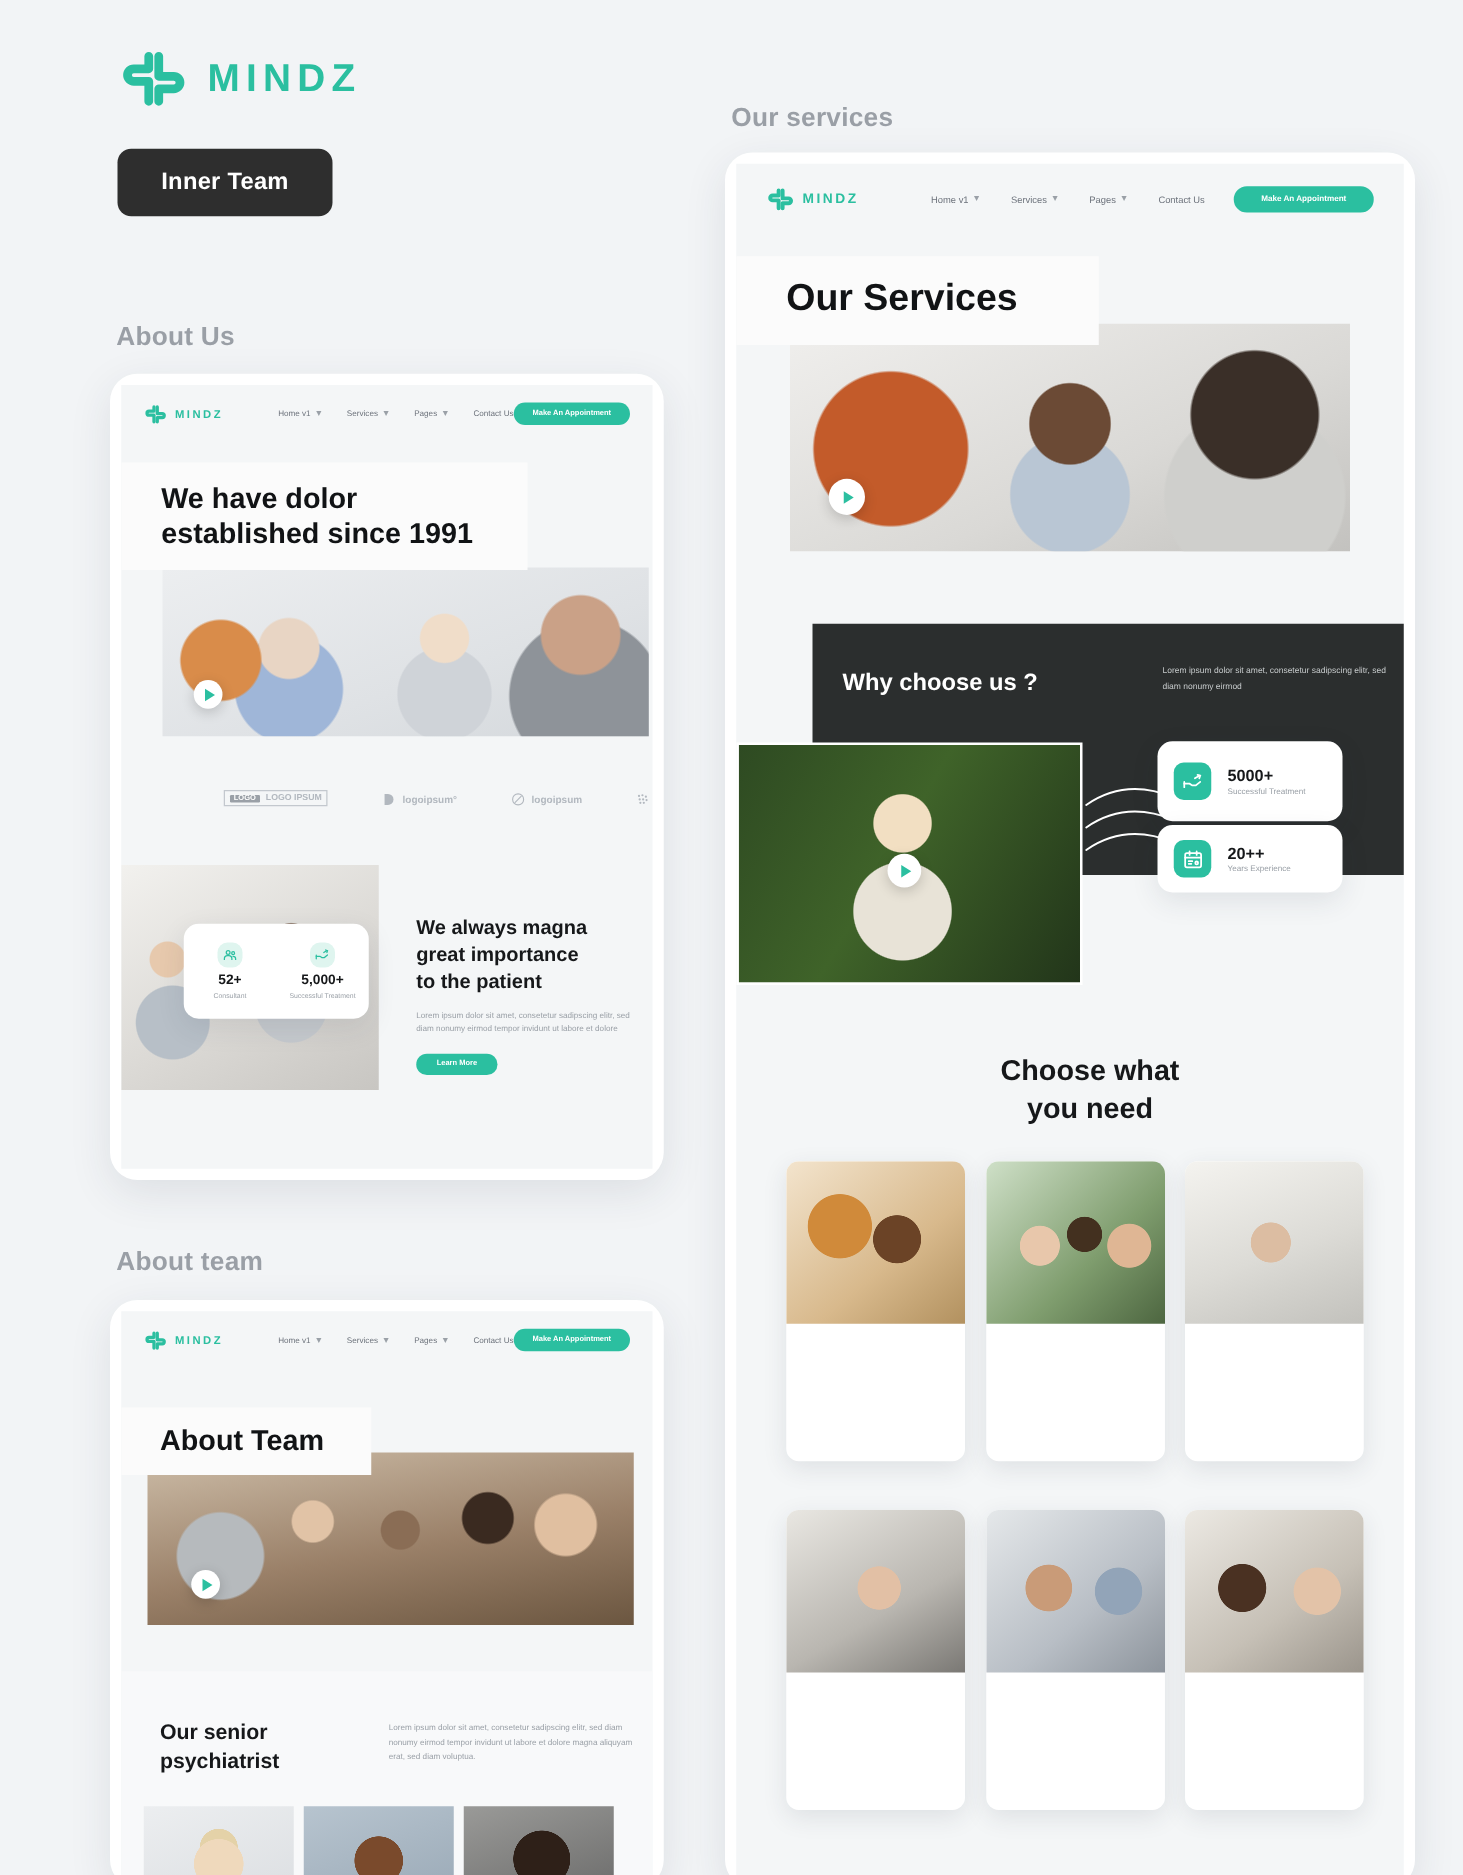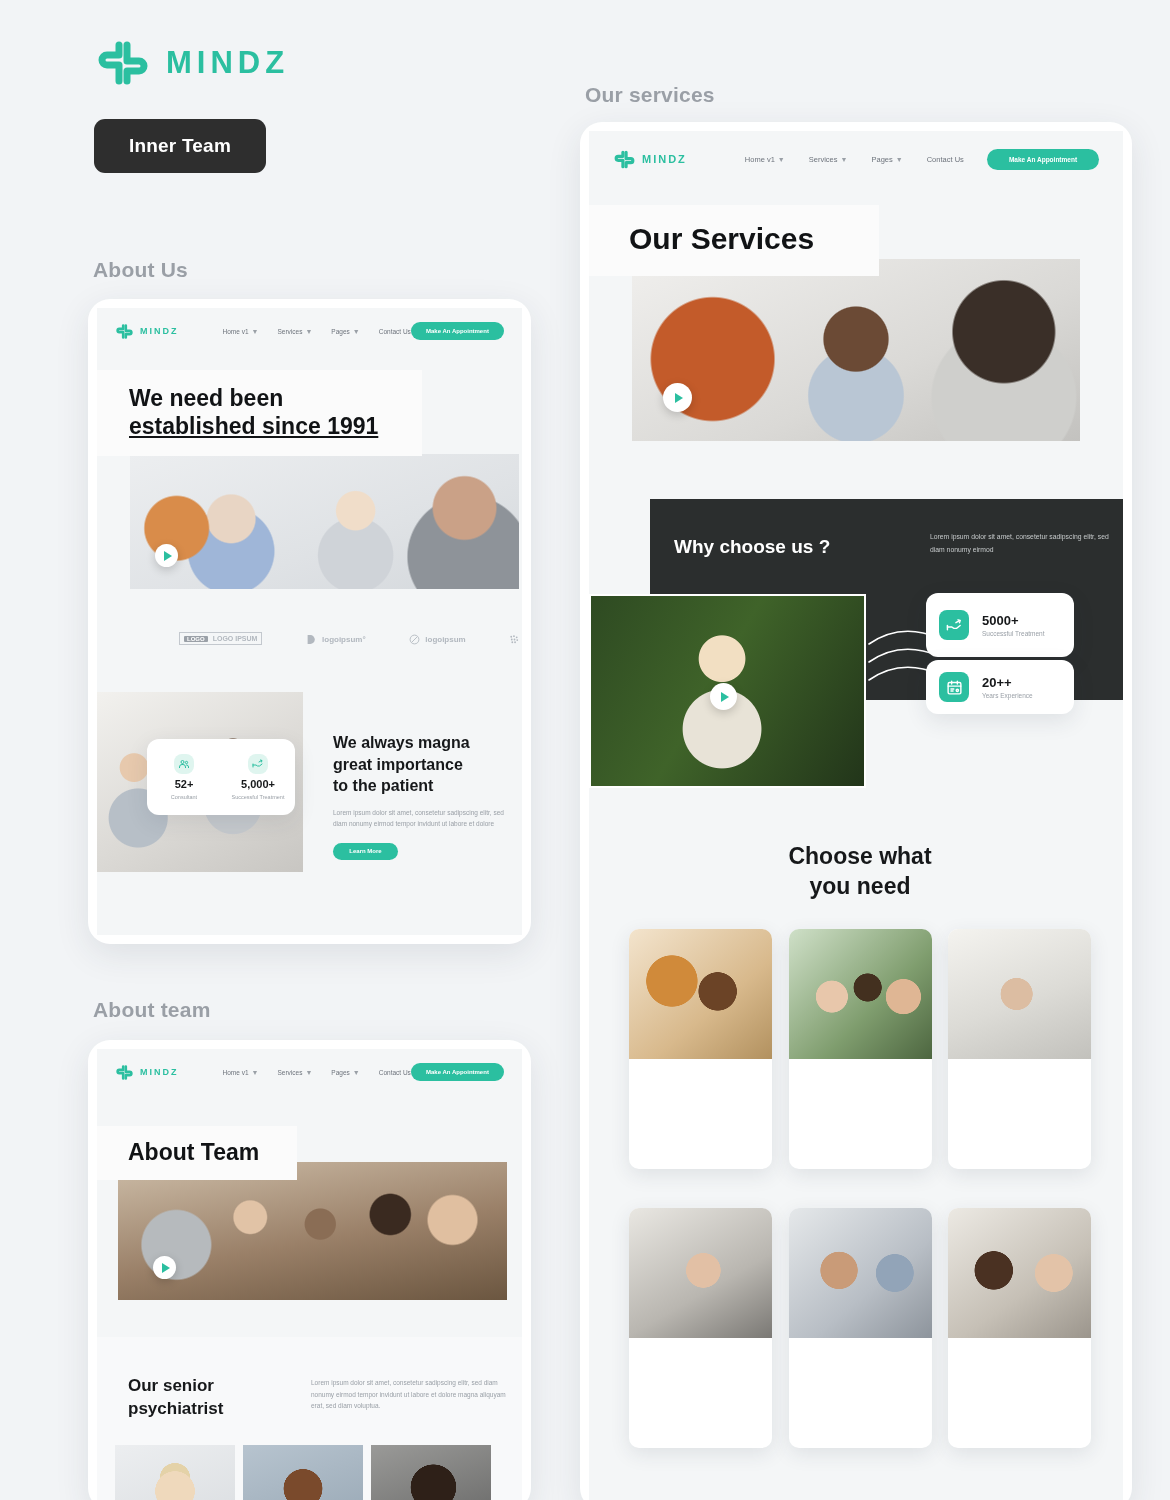--- a/index.html
+++ b/index.html
@@ -211,22 +211,22 @@
             </span>
           <span class="mnav-link">
               <span>Contact Us</span>
             </span>
         </div>
         <div class="mnav-cta" style="margin-left:auto;width:96px;height:18px;font-size:6px;">Make An Appointment</div>
       </div>
 
       <div class="photo ph-group1" style="left:33px;top:146px;width:389px;height:135px;"></div>
       <div class="hero-title" style="left:0px;top:62px;width:325px;padding:14px 0 16px 32px;font-size:23px;">
-        <div>We need been</div>
-        <div style="white-space:nowrap;text-decoration:underline;">established since 1991</div>
+        <div>We have dolor</div>
+        <div style="white-space:nowrap;">established since 1991</div>
       </div>
       <div class="play" style="left:58px;top:236px;width:23px;height:23px;">
           <i></i>
         </div>
 
       <div class="logostrip" style="left:34px;top:324px;width:390px;gap:0;justify-content:space-between;font-size:7px;">
         <span class="logoitem" style="border:1px solid #c3c8ce;padding:2px 4px;">
           <span style="background:#9aa0a7;color:#fff;padding:0 3px;border-radius:1px;font-size:6px;">LOGO</span>
           <span style="font-size:7px;">LOGO IPSUM</span>
         </span>
@@ -439,21 +439,21 @@
                 <path d="M7 14h4M7 17h3"></path>
               </svg>
           </span>
           <span>
             <span style="display:block;font-size:13px;font-weight:700;color:#16181a;">20++</span>
             <span class="muted" style="display:block;font-size:6.5px;margin-top:2px;">Years Experience</span>
           </span>
         </div>
       </div>
 
-      <div style="position:absolute;left:4px;top:710px;width:100%;text-align:center;font-size:23px;font-weight:700;color:#16181a;line-height:1.32;">
+      <div style="position:absolute;left:16px;top:710px;width:100%;text-align:center;font-size:23px;font-weight:700;color:#16181a;line-height:1.32;">
         <div>Choose what</div>
         <div>you need</div>
       </div>
 
       <div class="svc-card" style="left:40px;top:798px;width:143px;height:240px;">
         <div class="photo ph-c1" style="left:0;top:0;width:100%;height:130px;"></div>
         <div style="padding:13px 14px 0 14px;">
           <div style="font-size:10.5px;font-weight:700;color:#16181a;">Family Psychology</div>
           <div class="muted" style="font-size:6.3px;line-height:1.85;margin-top:8px;">Lorem ipsum dolor sit amet, consetetur sadipscing elitr</div>
           <div class="btn-green" style="margin-top:13px;width:64px;height:17px;font-size:6px;">Learn More</div>

